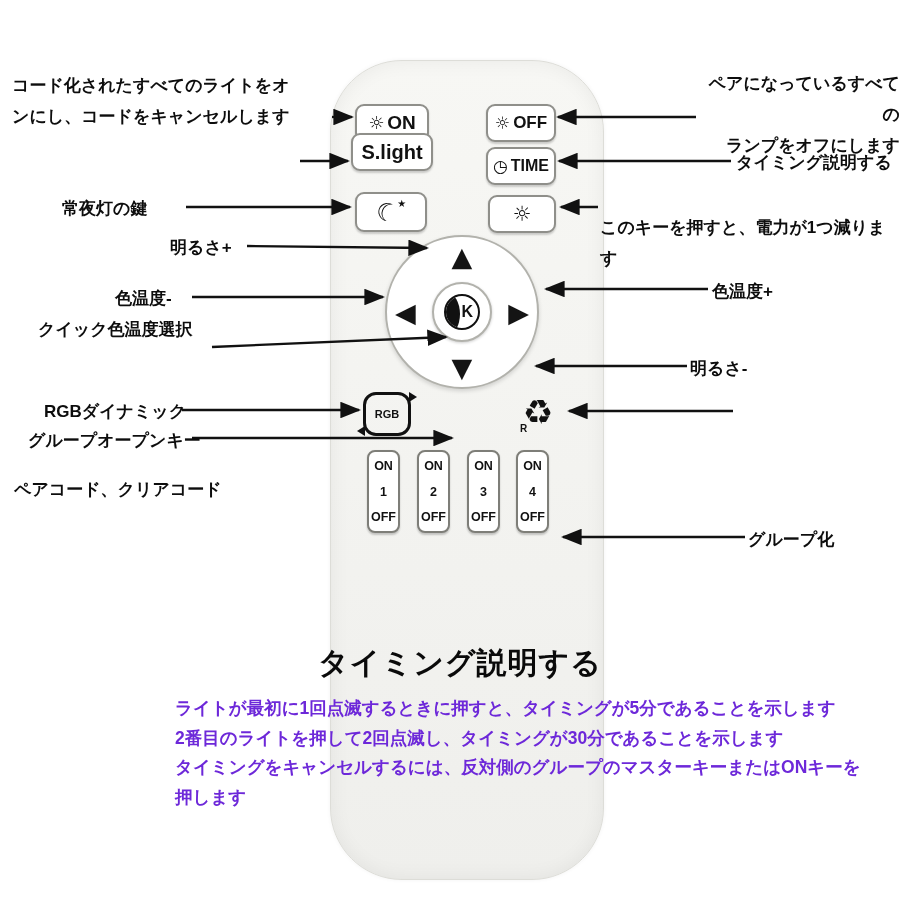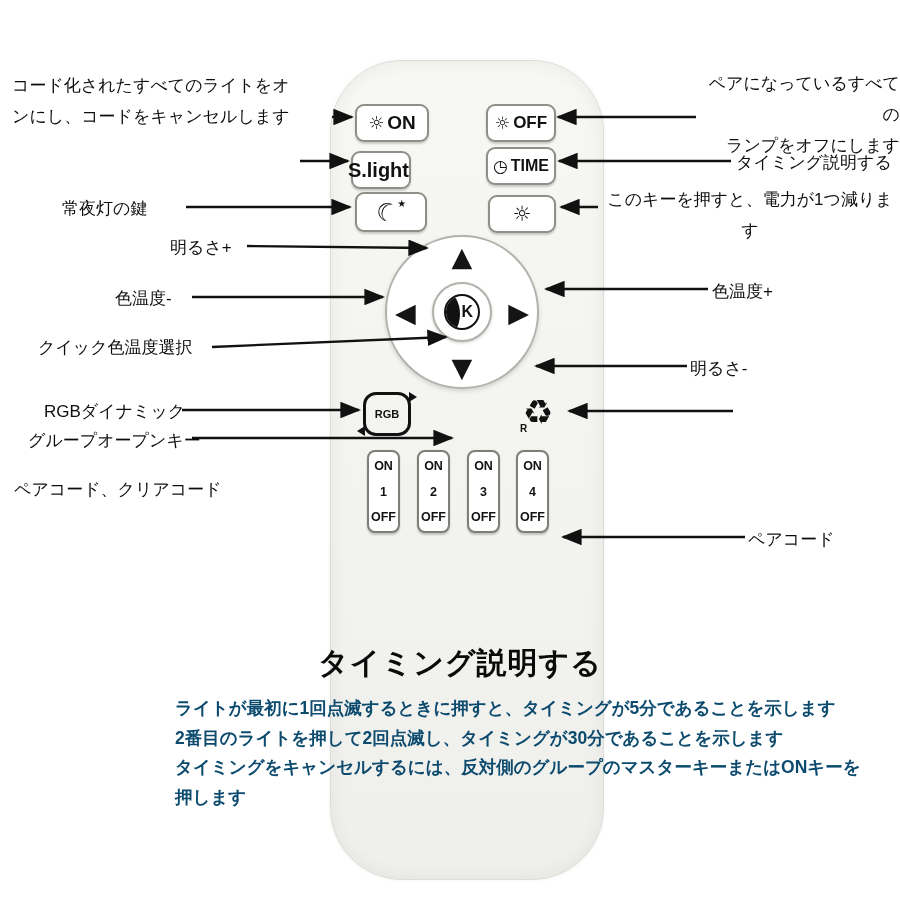--- a/index.html
+++ b/index.html
@@ -66,53 +66,53 @@
   
   .chan {
     position:absolute; top:389px; width:33px; height:83px; background:#fff;
     border:2px solid #7e7e78; border-radius:8px; box-sizing:border-box;
     display:flex; flex-direction:column; align-items:center; justify-content:space-between;
     padding:7px 0; font-weight:bold; font-size:12.5px; color:#111;
     box-shadow:0 1.5px 2px rgba(0,0,0,0.2);
   }
   
   .lbl {
-    position:absolute; font-weight:normal; font-size:17px; color:#0d0d0d;
+    position:absolute; font-weight:bold; font-size:17px; color:#0d0d0d;
     white-space:pre-line; line-height:31px;
   }
   
   .arrows { position:absolute; left:0; top:0; width:900px; height:900px; pointer-events:none; }
   
   .timing-title {
     position:absolute; left:180px; top:643px; width:560px; text-align:center;
     font-size:30px; font-weight:bold; color:#0a0a0a; letter-spacing:1px;
   }
   .timing-lines {
     position:absolute; left:175px; top:694px; width:700px;
-    font-size:17.5px; font-weight:bold; color:#0c4a6e; line-height:29.5px;
+    font-size:17.5px; font-weight:bold; color:#6d28d9; line-height:29.5px;
   }
 </style>
 </head>
 <body>
 
 <div class="canvas">
 
   <div class="remote">
 
     <div class="btn" style="left:24px; top:43px; width:74px; height:38px; font-size:19px;">
       <span class="g" style="font-size:18px;">☼</span>
       <span>ON</span>
     </div>
 
     <div class="btn" style="left:155px; top:43px; width:70px; height:38px; font-size:17px;">
       <span class="g" style="font-size:17px;">☼</span>
       <span>OFF</span>
     </div>
 
-    <div class="btn" style="left:20px; top:90px; width:60px; height:38px; font-size:20px;justify-content:flex-end;">
+    <div class="btn" style="left:20px; top:72px; width:82px; height:38px; font-size:20px;">
       <span>S.light</span>
     </div>
 
     <div class="btn" style="left:155px; top:86px; width:70px; height:38px; font-size:16px;">
       <span class="g" style="font-size:17px;">◷</span>
       <span>TIME</span>
     </div>
 
     <div class="btn" style="left:24px; top:131px; width:72px; height:40px;">
       <span class="g" style="font-size:25px; transform:rotate(20deg);">☾</span>
@@ -190,32 +190,32 @@
       <line x1="733" y1="411" x2="569" y2="411" marker-end="url(#ah)"></line>
       <line x1="745" y1="537" x2="563" y2="537" marker-end="url(#ah)"></line>
     </g>
   </svg>
 
   <div class="lbl" style="left:12px; top:70px;">コード化されたすべてのライトをオ
 ンにし、コードをキャンセルします</div>
   <div class="lbl" style="left:62px; top:193px;">常夜灯の鍵</div>
   <div class="lbl" style="left:170px;top:232px;">明るさ+</div>
   <div class="lbl" style="left:115px;top:283px;">色温度-</div>
-  <div class="lbl" style="left:38px; top:332px;">クイック色温度選択</div>
+  <div class="lbl" style="left:38px; top:314px;">クイック色温度選択</div>
   <div class="lbl" style="left:44px; top:396px;">RGBダイナミック</div>
   <div class="lbl" style="left:28px; top:425px;">グループオープンキー</div>
   <div class="lbl" style="left:14px; top:452px;margin-top:22px;">ペアコード、クリアコード</div>
 
   <div class="lbl" style="left:700px;top:68px;text-align:right;">ペアになっているすべての
 ランプをオフにします</div>
   <div class="lbl" style="left:736px;top:147px;">タイミング説明する</div>
-  <div class="lbl" style="left:600px;top:184px;text-align:center;">このキーを押すと、電力が1つ減ります</div>
+  <div class="lbl" style="left:600px;top:212px;">このキーを押すと、電力が1つ減ります</div>
   <div class="lbl" style="left:712px;top:276px;">色温度+</div>
   <div class="lbl" style="left:690px;top:353px;text-align:center;">明るさ-</div>
-  <div class="lbl" style="left:748px;top:524px;">ペアコード</div>
+  <div class="lbl" style="left:748px;top:524px;">グループ化</div>
 
   <div class="timing-title">タイミング説明する</div>
   <div class="timing-lines">
     <div>ライトが最初に1回点滅するときに押すと、タイミングが5分であることを示します</div>
     <div>2番目のライトを押して2回点滅し、タイミングが30分であることを示します</div>
     <div>タイミングをキャンセルするには、反対側のグループのマスターキーまたはONキーを押します</div>
   </div>
 
 </div>
 

